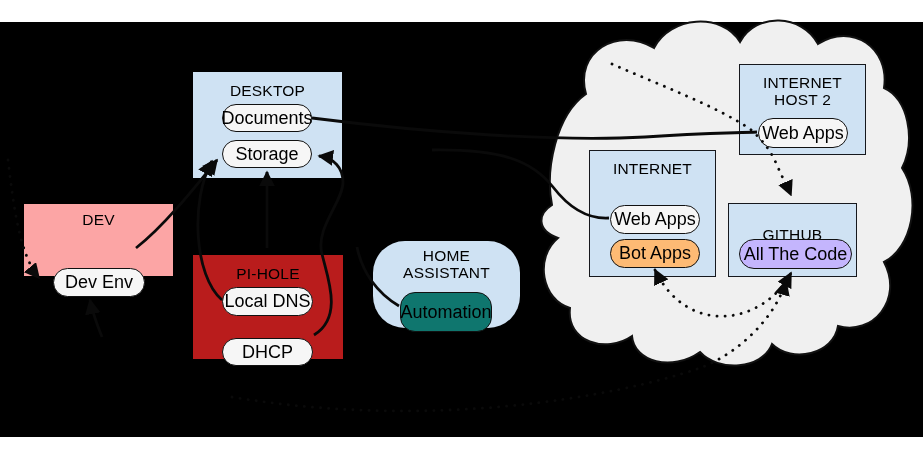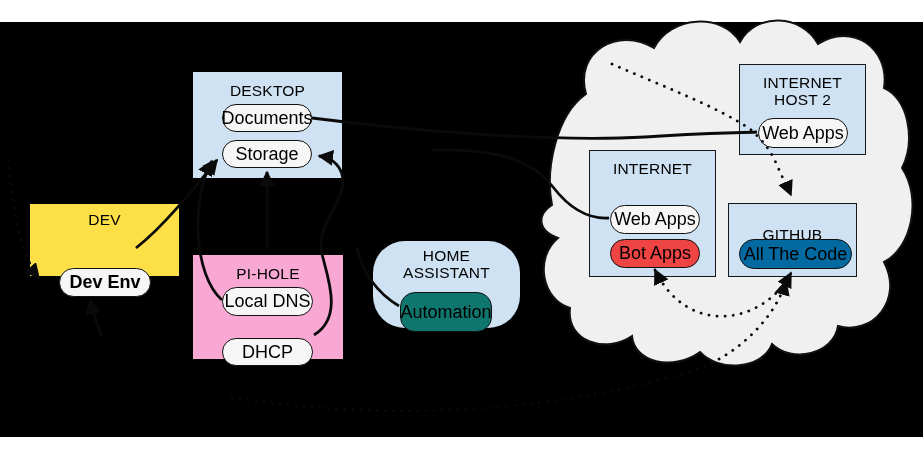--- a/index.html
+++ b/index.html
@@ -30,27 +30,27 @@
   </svg>
 
   <div id="group-layer">
       <div class="group" style="left: 193px; top: 72px; width: 149px; height: 106px; background: rgb(207, 226, 243);">
         <div class="gtitle" style="padding-top: 10px;">
           <span>DESKTOP</span>
         </div>
         <div class="node" style="left: 29px; top: 32px; width: 90px; height: 28px; background: rgb(246, 246, 246);">Documents</div>
         <div class="node" style="left: 29px; top: 68px; width: 90px; height: 28px; background: rgb(246, 246, 246);">Storage</div>
       </div>
-      <div class="group" style="left: 30px; top: 204px; width: 149px; height: 72px; background: #fde047;">
+      <div class="group" style="left: 24px; top: 204px; width: 149px; height: 72px; background: #fca5a5;">
         <div class="gtitle" style="padding-top: 7px;">
           <span>DEV</span>
         </div>
-        <div class="node" style="left: 29px; top: 64px; width: 92px; height: 29px; background: rgb(246, 246, 246); font-weight: bold;">Dev Env</div>
+        <div class="node" style="left: 29px; top: 64px; width: 92px; height: 29px; background: rgb(246, 246, 246);">Dev Env</div>
       </div>
-      <div class="group" style="left: 193px; top: 255px; width: 150px; height: 104px; background: #f9a8d4;">
+      <div class="group" style="left: 193px; top: 255px; width: 150px; height: 104px; background: #b91c1c;">
         <div class="gtitle" style="padding-top: 10px;">
           <span>PI-HOLE</span>
         </div>
         <div class="node" style="left: 29px; top: 32px; width: 91px; height: 29px; background: rgb(246, 246, 246);">Local DNS</div>
         <div class="node" style="left: 29px; top: 67px; width: 91px; height: 28px; background: rgb(246, 246, 246); margin-top: 16px;">DHCP</div>
       </div>
       <div class="group" style="left: 373px; top: 241px; width: 147px; height: 87px; background: rgb(207, 226, 243); border-radius: 32px;">
         <div class="gtitle" style="padding-top: 6px;">
           <span>HOME</span>
           <span>ASSISTANT</span>
@@ -62,27 +62,27 @@
           <span>INTERNET</span>
           <span>HOST 2</span>
         </div>
         <div class="node" style="left: 18px; top: 53px; width: 90px; height: 30px; background: rgb(246, 246, 246);">Web Apps</div>
       </div>
       <div class="group bordered" style="left: 589px; top: 150px; width: 127px; height: 127px; background: rgb(207, 226, 243);">
         <div class="gtitle" style="padding-top: 9px;">
           <span>INTERNET</span>
         </div>
         <div class="node" style="left: 20px; top: 54px; width: 90px; height: 29px; background: rgb(246, 246, 246);">Web Apps</div>
-        <div class="node" style="left: 20px; top: 88px; width: 90px; height: 29px; background: #ef4444;">Bot Apps</div>
+        <div class="node" style="left: 20px; top: 88px; width: 90px; height: 29px; background: #fdba74;">Bot Apps</div>
       </div>
       <div class="group bordered" style="left: 728px; top: 203px; width: 129px; height: 74px; background: rgb(207, 226, 243);">
         <div class="gtitle" style="padding-top: 22px;">
           <span>GITHUB</span>
         </div>
-        <div class="node" style="left: 10px; top: 35px; width: 113px; height: 30px; background: #0369a1;">All The Code</div>
+        <div class="node" style="left: 10px; top: 35px; width: 113px; height: 30px; background: #c4b5fd;">All The Code</div>
       </div>
     </div>
 
   <svg class="layer" id="connector-layer-svg" viewBox="0 0 923 452">
     <defs>
       <marker id="arr" viewBox="0 0 10 10" refX="9" refY="5" markerWidth="5.6" markerHeight="5.6" orient="auto-start-reverse">
         <path d="M 0,0 L 10,5 L 0,10 z" fill="#0a0a0a"></path>
       </marker>
     </defs>
     <g id="connector-group">

